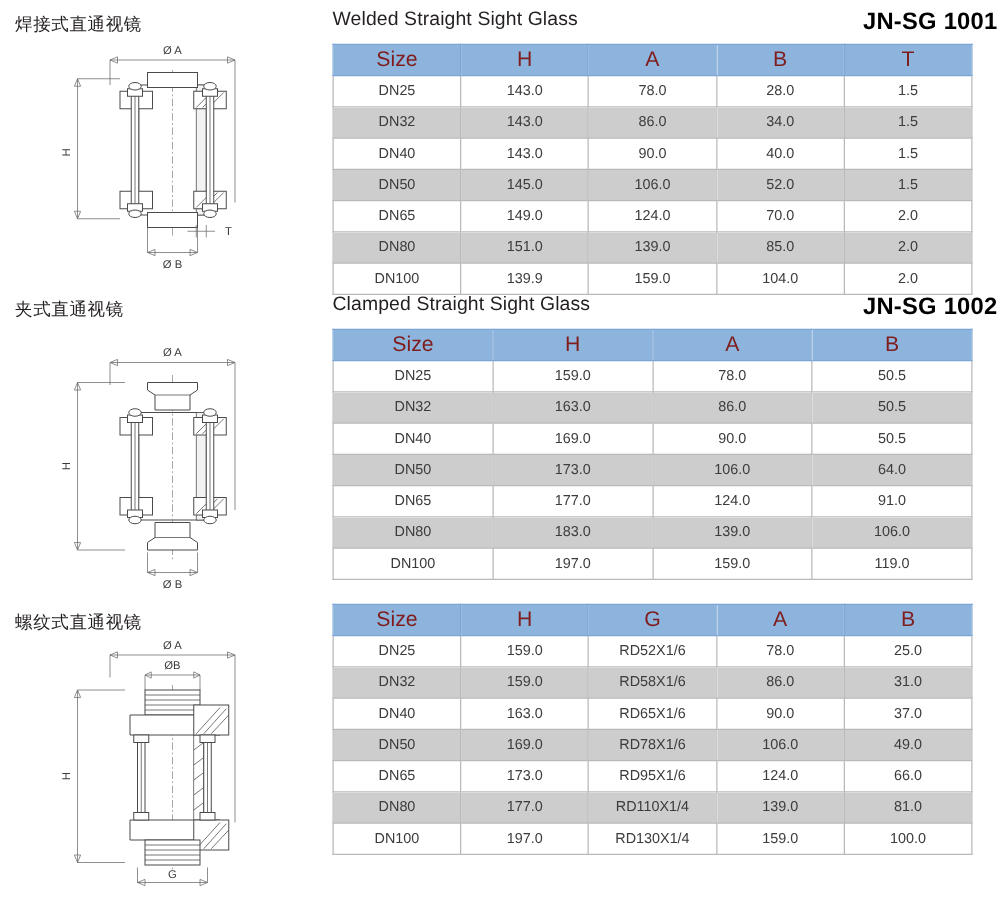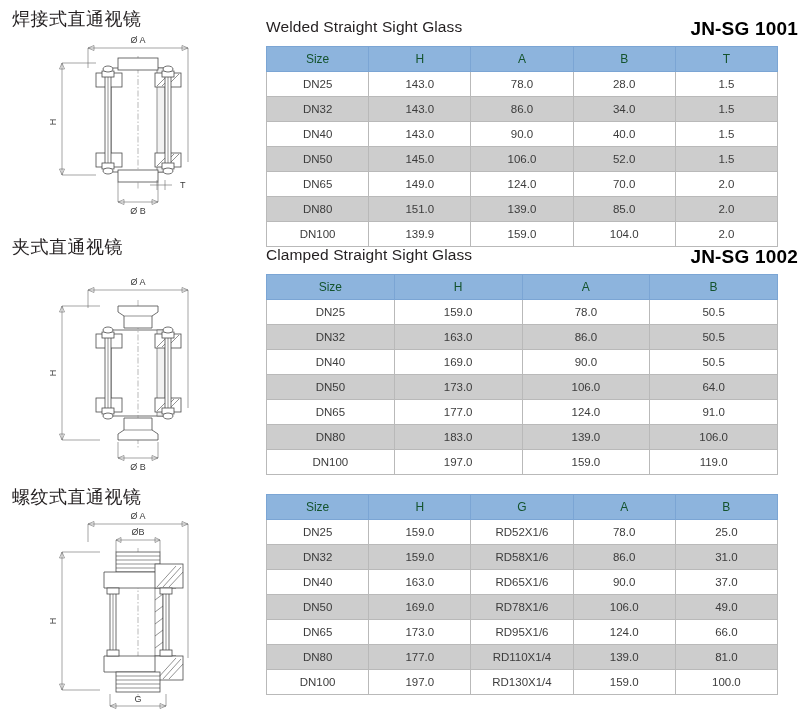--- a/index.html
+++ b/index.html
@@ -20,33 +20,33 @@
   #section-2 { top: 228px; height: 250px; padding-left: 48px; }
   #section-3 { top: 478px; height: 245px; }
 
   
   .left-col {
     position: absolute; left: 0; top: 0;
     width: 262px; height: 100%;
   }
   .cn-label {
     position: absolute; left: 12px; top: 10px;
-    font-size: 18px; line-height: 18px;
+    font-size: 14px; line-height: 18px;
     color: #231f20; letter-spacing: 0.5px;
     white-space: nowrap;
   }
   .drawing-wrap {
     position: absolute; left: 0; top: 30px;
     width: 262px; height: calc(100% - 32px);
   }
   .drawing-wrap svg { display: block; }
 
   
   .right-col {
-    position: absolute; left: 262px; top: 16px;
+    position: absolute; left: 262px; top: 5px;
     width: 538px; height: 100%;
   }
   .tbl-head {
     position: relative; height: 30px;
     padding: 0 6px 0 4px;
   }
   .tbl-title {
     position: absolute; left: 4px; top: 2px;
     font-size: 15.5px; font-weight: 400;
     color: #231f20; letter-spacing: 0.1px;
@@ -72,22 +72,22 @@
     height: 24px;
     line-height: 24px;
     padding: 0;
     font-weight: normal;
     color: #3c3c3c;
     white-space: nowrap;
     overflow: hidden;
   }
   table.spec thead th {
     background: #8db4dd;
-    color: #14532d;
-    font-size: 12px;
+    color: #7f1d1d;
+    font-size: 17px;
     border-color: #7ba5d4;
   }
   table.spec tbody tr:nth-child(odd)  td { background: #ffffff; }
   table.spec tbody tr:nth-child(even) td { background: #cdcdcd; }
 
   
   .ln   { stroke: #4a4a4a; stroke-width: 0.8; fill: none; }
   .ln-t { stroke: #4a4a4a; stroke-width: 0.6; fill: none; }
   .dim  { stroke: #6a6a6a; stroke-width: 0.6; fill: none; }
   .ctr  { stroke: #8a8a8a; stroke-width: 0.6; fill: none;

